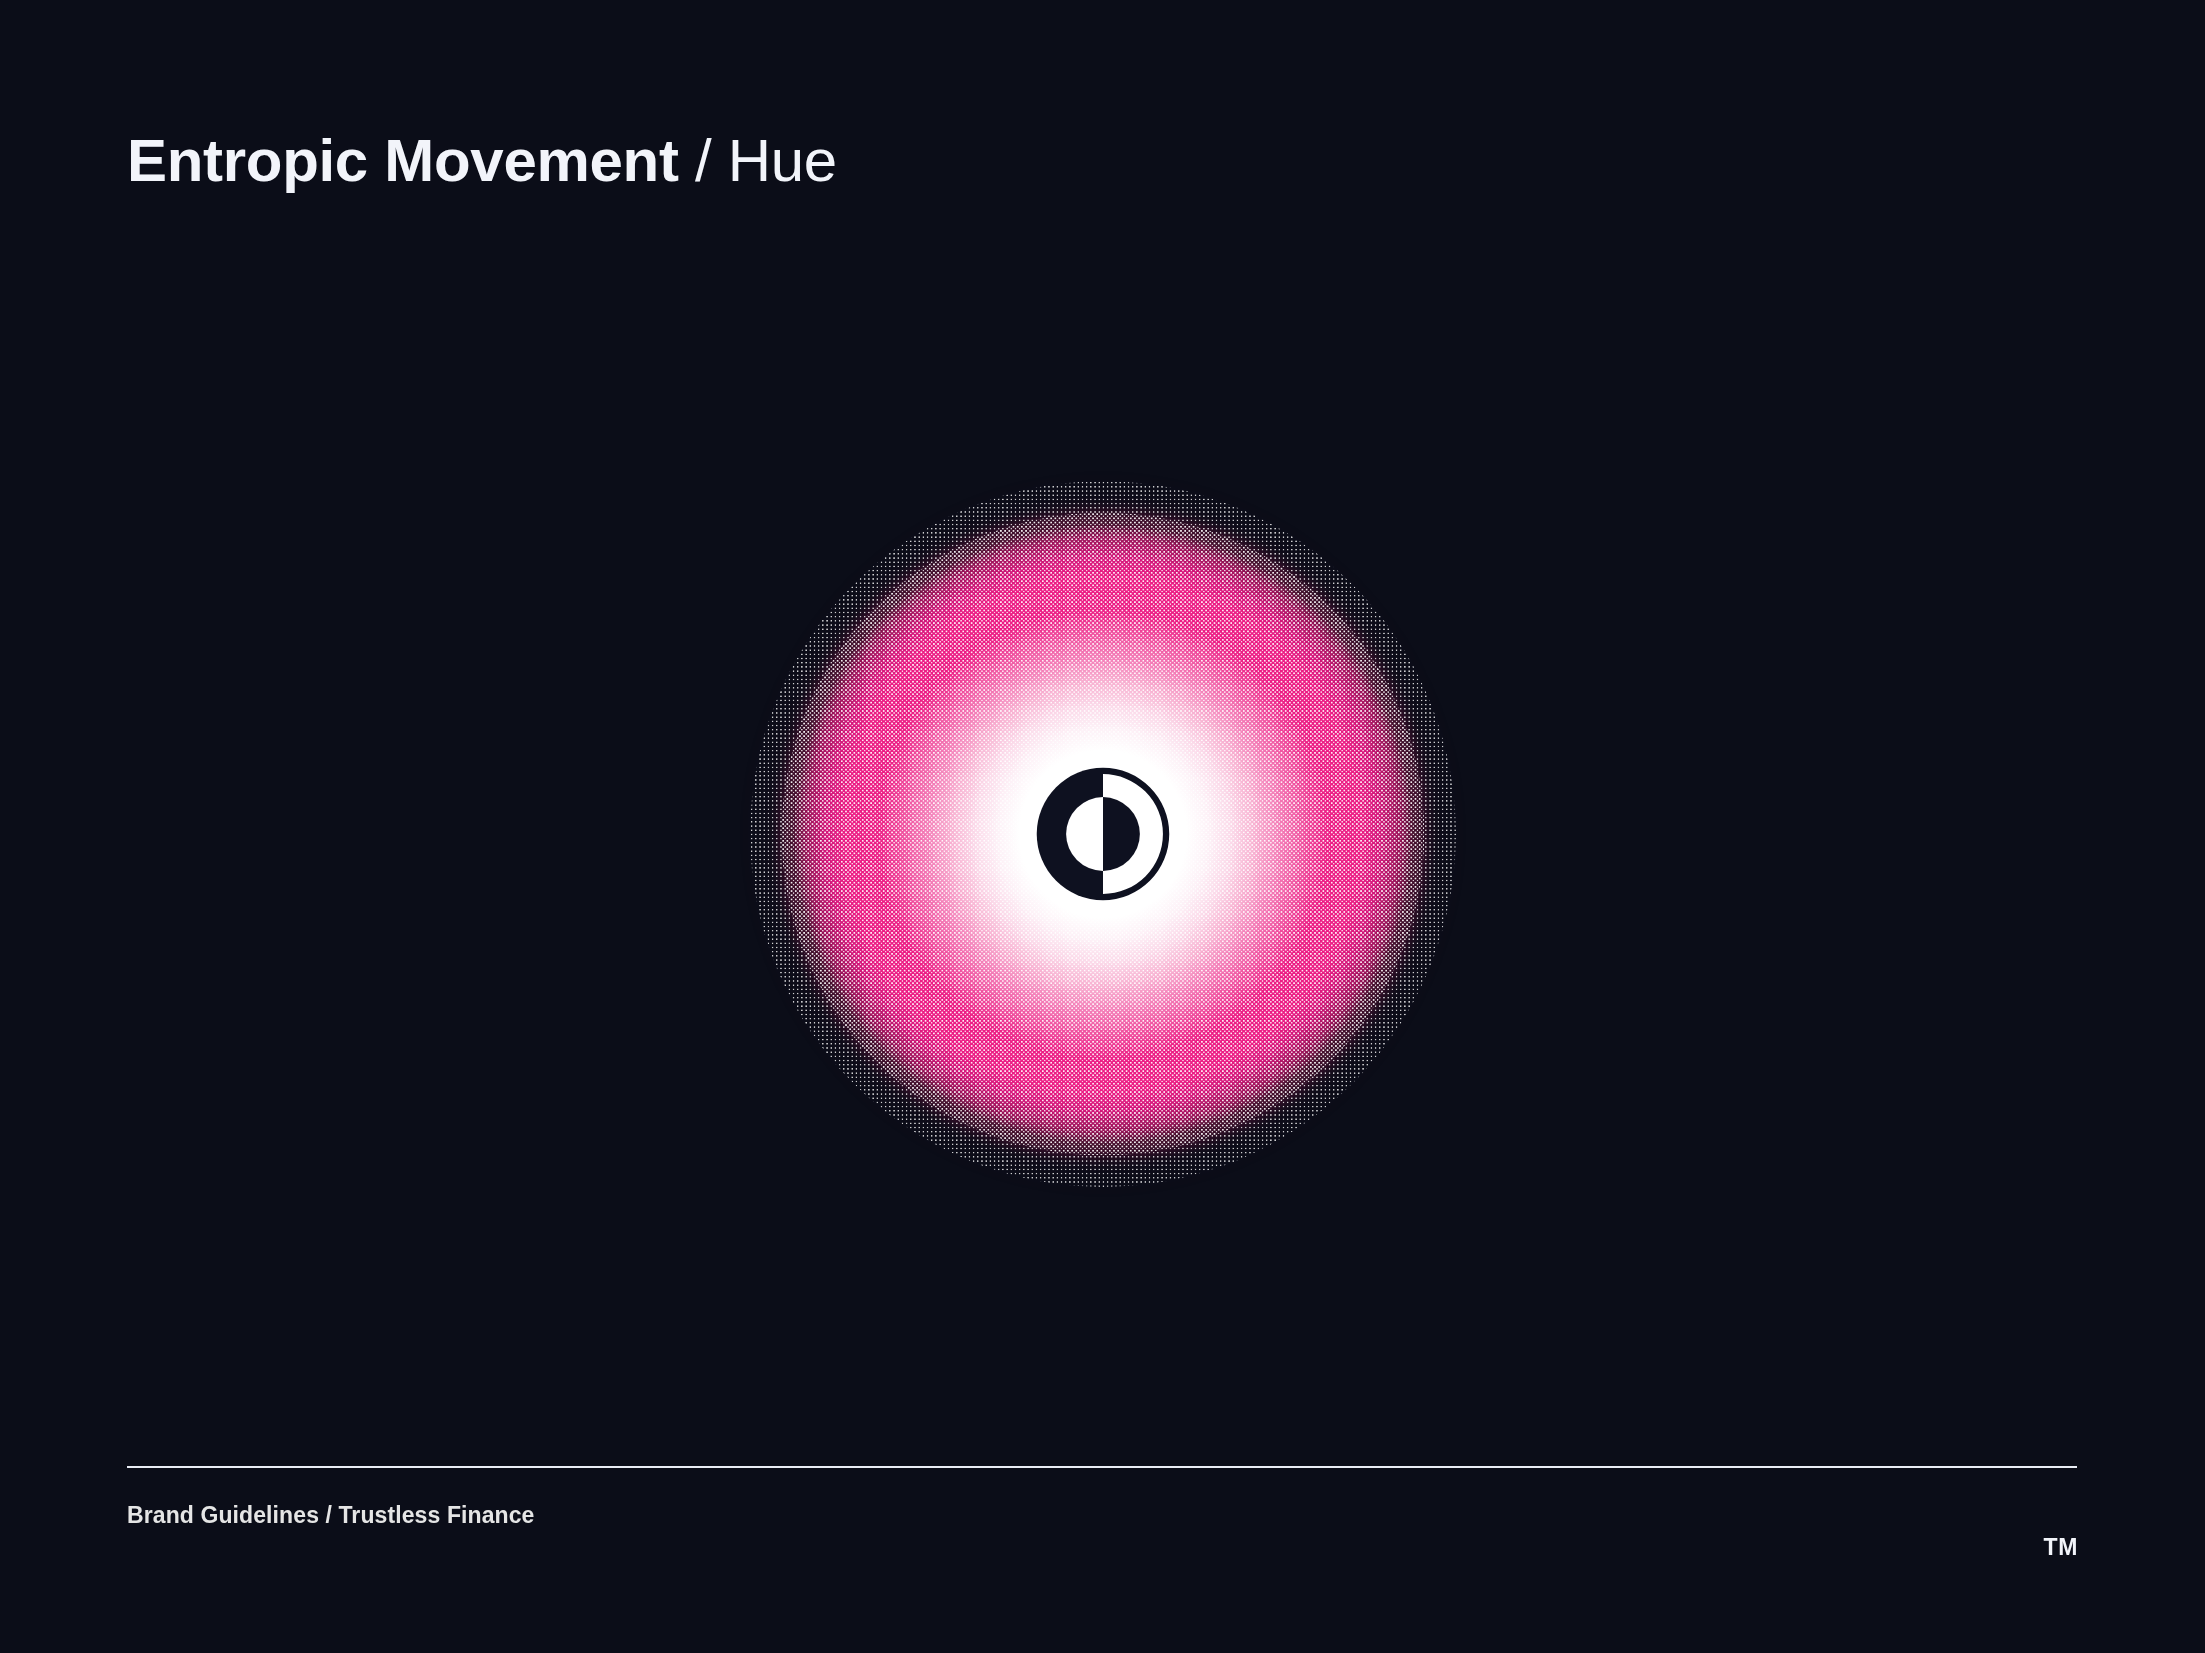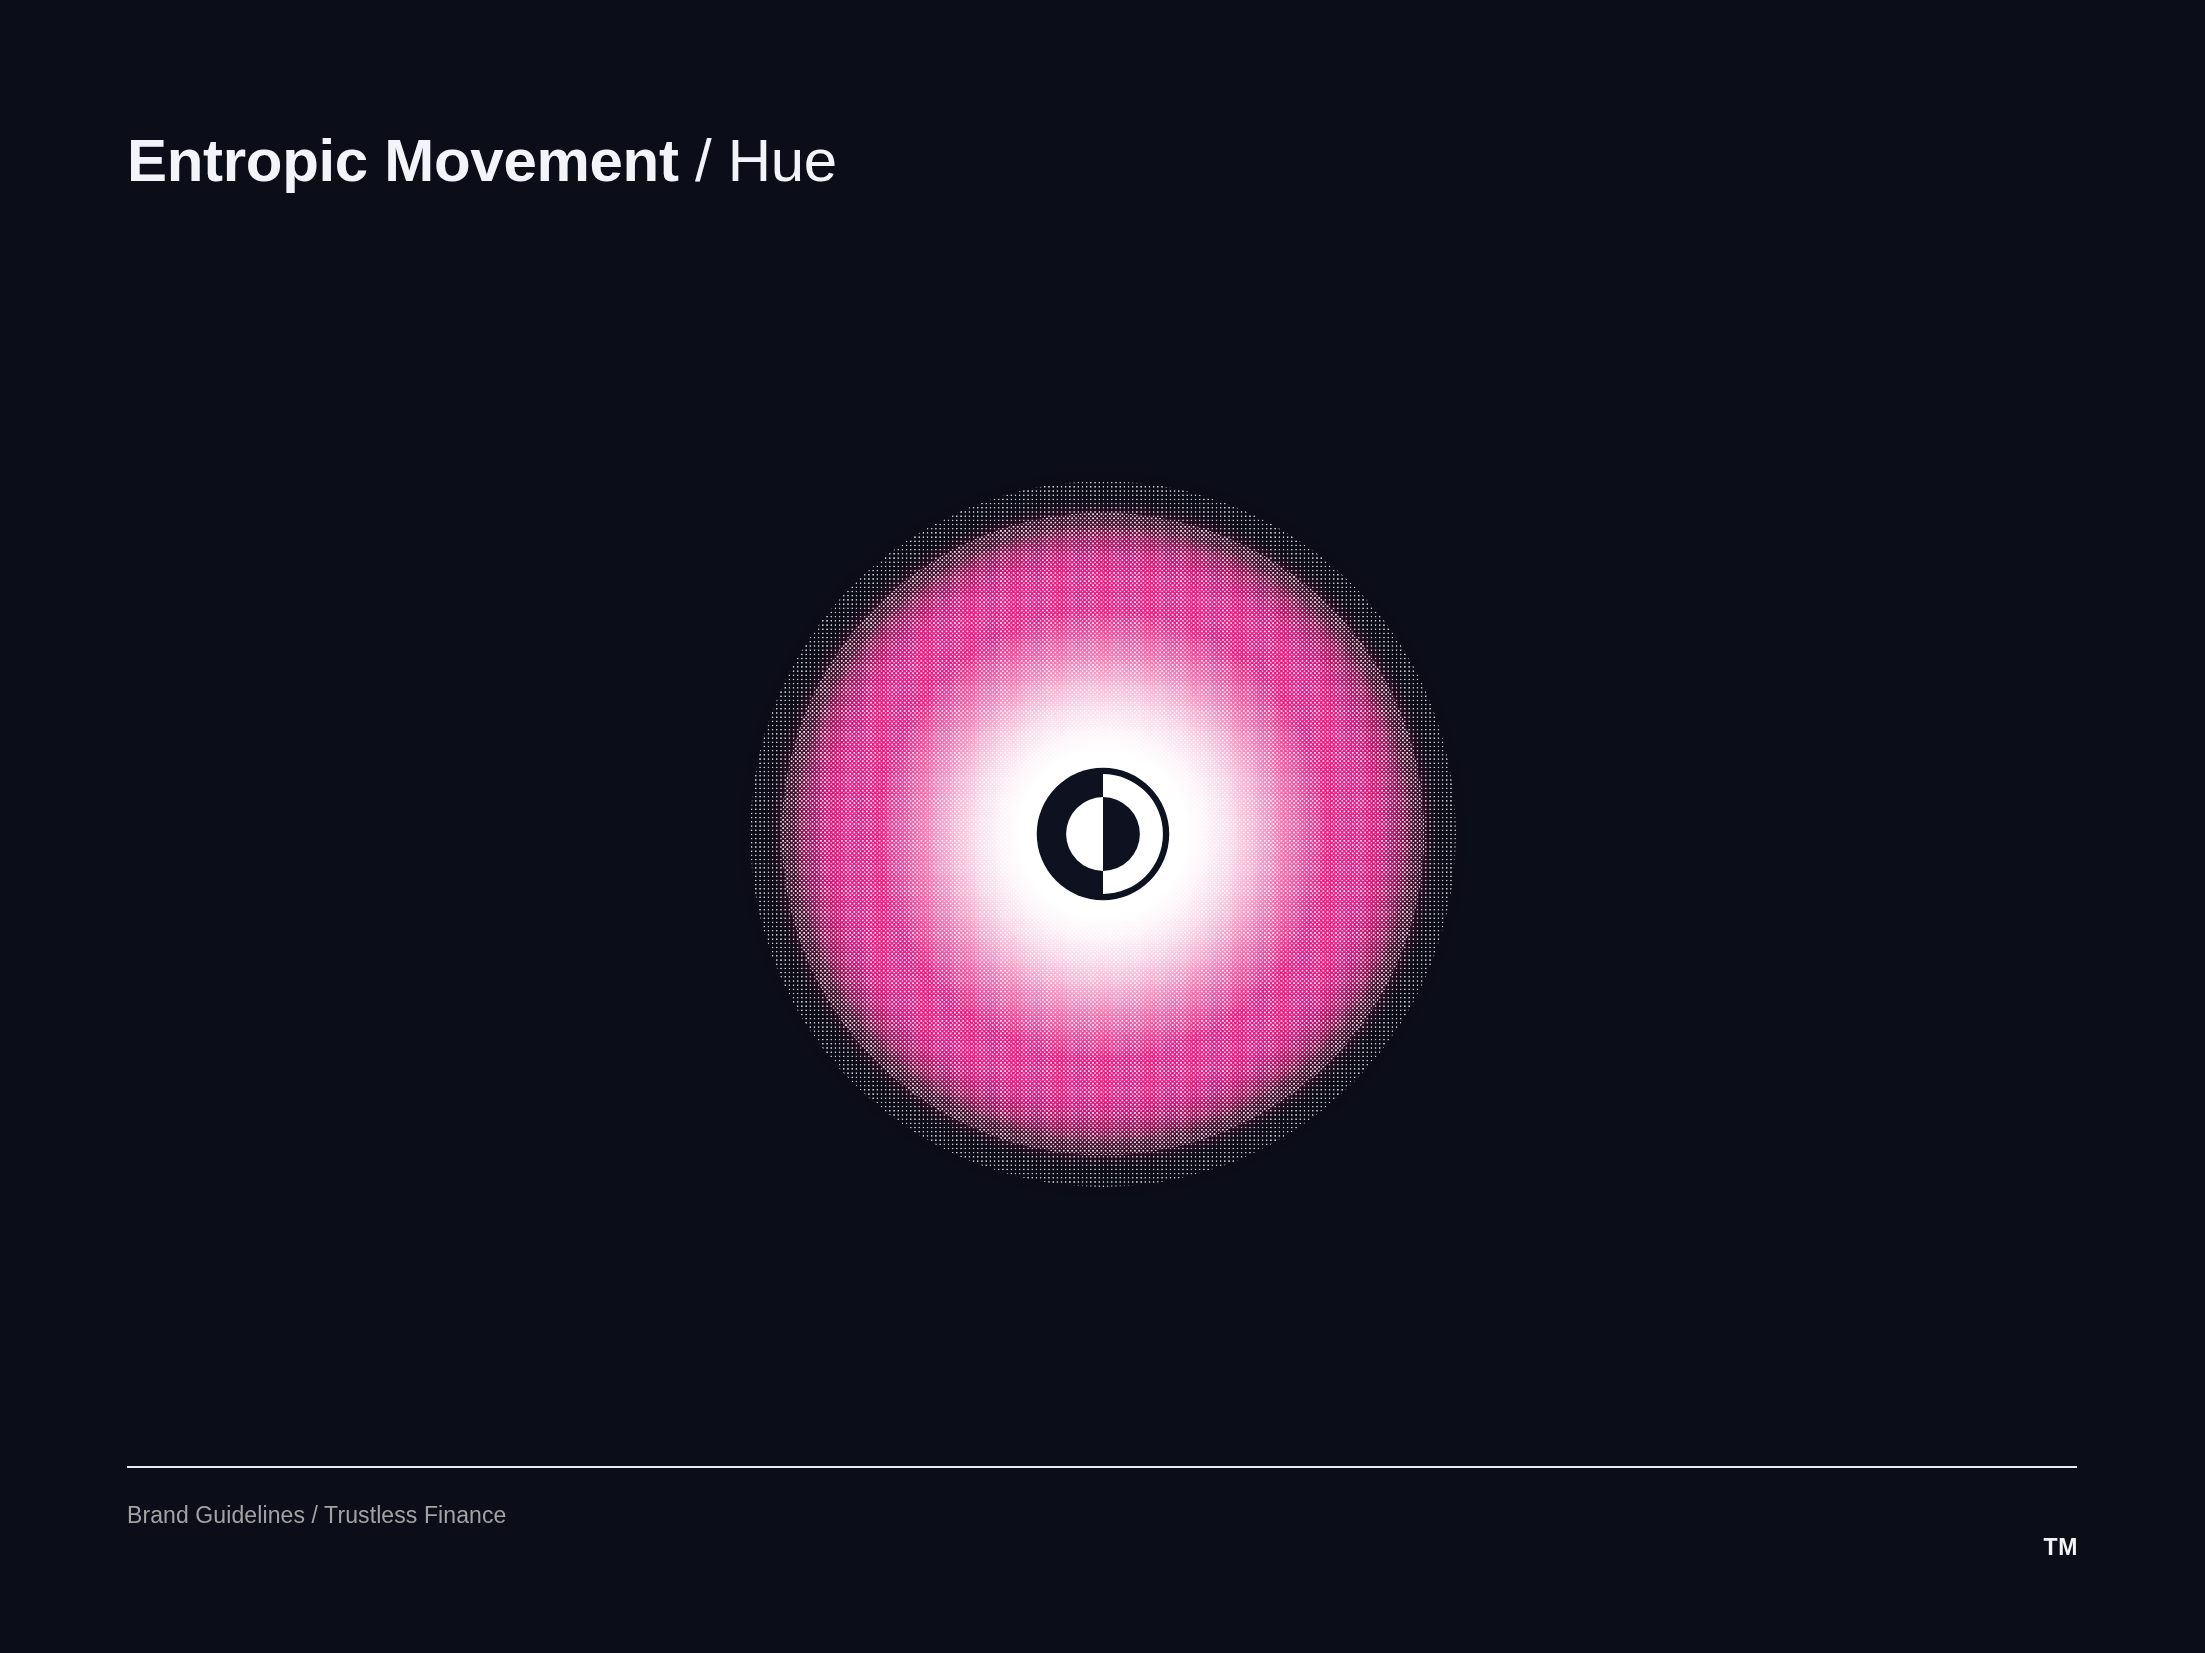--- a/index.html
+++ b/index.html
@@ -148,22 +148,22 @@
   .footer-rule {
     position:absolute;
     left:127px; top:1466px;
     width:1950px; height:1.7px;
     background:#e9ecf4;
   }
   .footer-left {
     position:absolute;
     left:127px; top:1502px;
     font-size:23px;
-    font-weight:400;
-    color:#a3a3a3;
+    font-weight:700;
+    color:#e5e5e5;
     letter-spacing:0.1px;
     white-space:nowrap;
   }
   .footer-right {
     position:absolute;
     left:2078px; top:1502px;
     transform:translateX(-100%);
     font-size:23px;
     font-weight:700;
     color:#f2f4fa;

